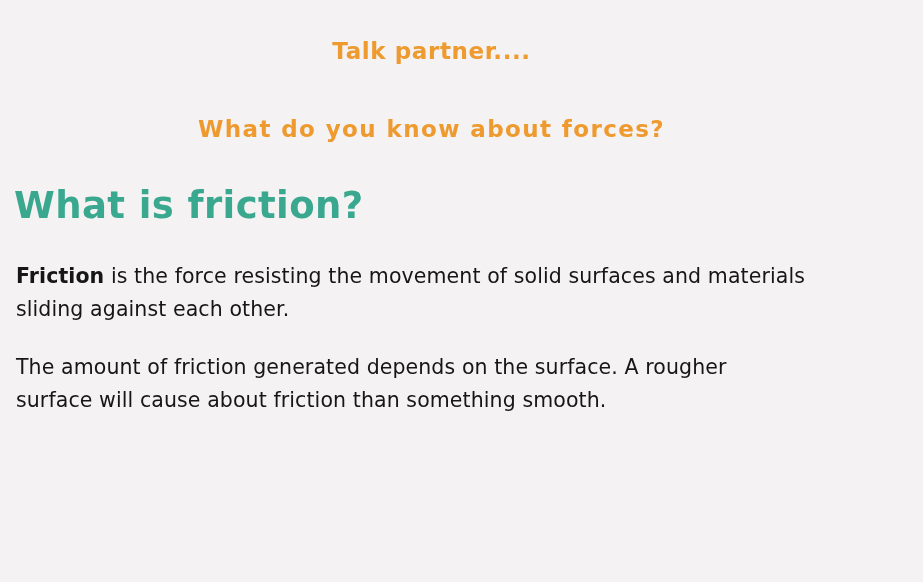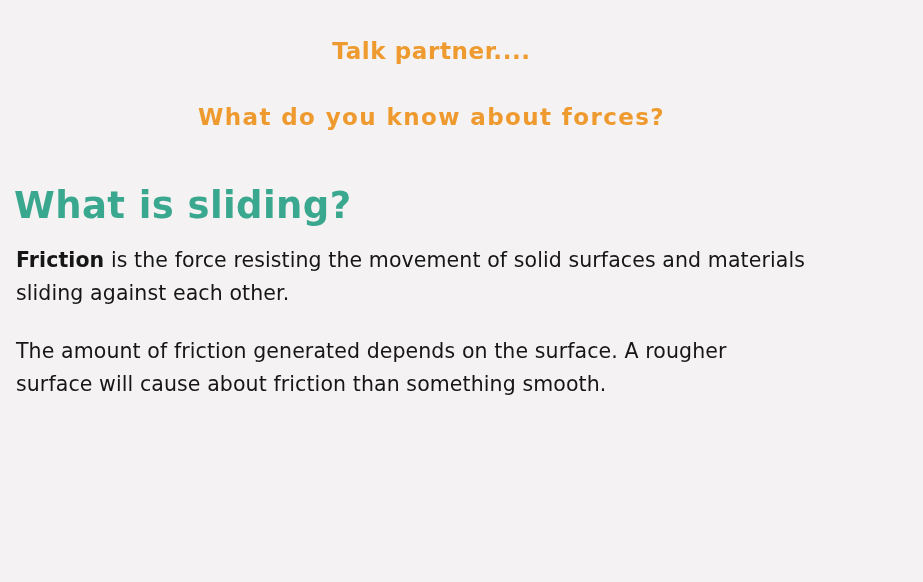--- a/index.html
+++ b/index.html
@@ -38,21 +38,21 @@
     font-size: 23px;
     font-weight: 700;
     letter-spacing: 0.6px;
     line-height: 30px;
   }
 
   .prompt-question {
     position: absolute;
     left: 0;
     right: 0;
-    top: 102px;
+    top: 114px;
     font-size: 23px;
     font-weight: 700;
     letter-spacing: 1.4px;
     line-height: 30px;
   }
 
   
   .section-heading {
     position: absolute;
     left: 14px;
@@ -72,39 +72,39 @@
     top: 244px;
     width: 880px;
   }
 
   .para {
     color: #161616;
     font-size: 20.5px;
     line-height: 33px;
     letter-spacing: 0.1px;
     font-family: "DejaVu Sans", sans-serif;
-    margin: 0 0 25px 0;
+    margin: 16px 0 25px 0;
     white-space: pre-line;
   }
   .para:last-child { margin-bottom: 0; }
 
   .para-lead {
     font-weight: 700;
   }
 </style>
 </head>
 <body>
 
 <div class="slide">
 
   <div class="prompt-line prompt-talk">Talk partner....</div>
 
   <div class="prompt-line prompt-question">What do you know about forces?</div>
 
-  <h1 class="section-heading">What is sliding?</h1>
+  <h1 class="section-heading">What is friction?</h1>
 
   <div class="body-block">
 
     <p class="para"><span class="para-lead">Friction</span><span> is the force resisting the movement of solid surfaces and materials
 sliding against each other.</span></p>
 
     <p class="para"><span>The amount of friction generated depends on the surface. A rougher
 surface will cause about friction than something smooth.</span></p>
 
 

